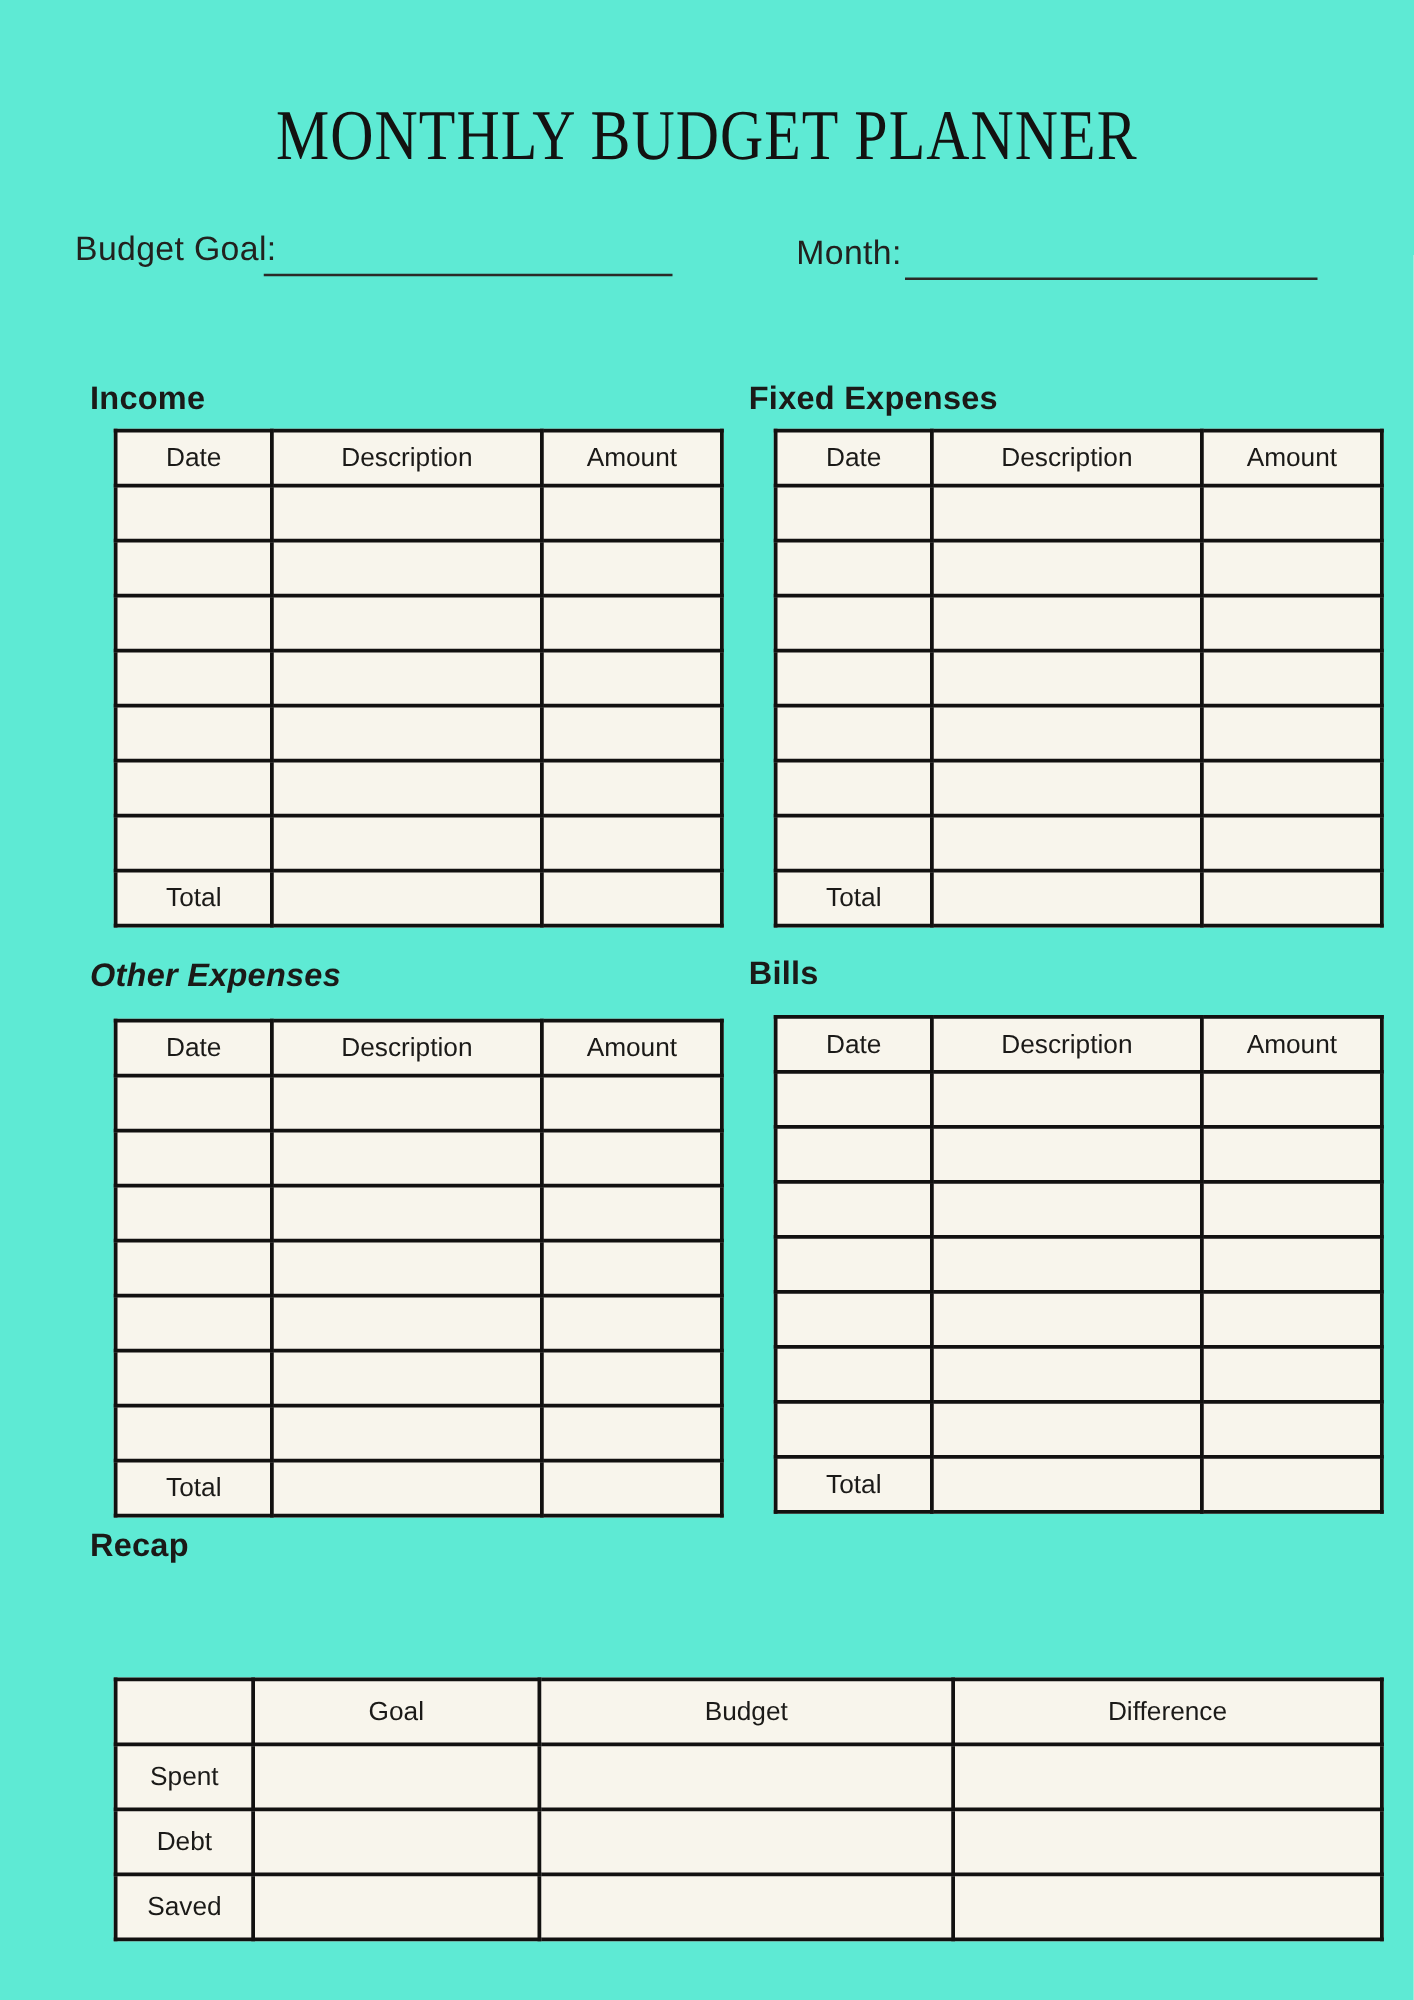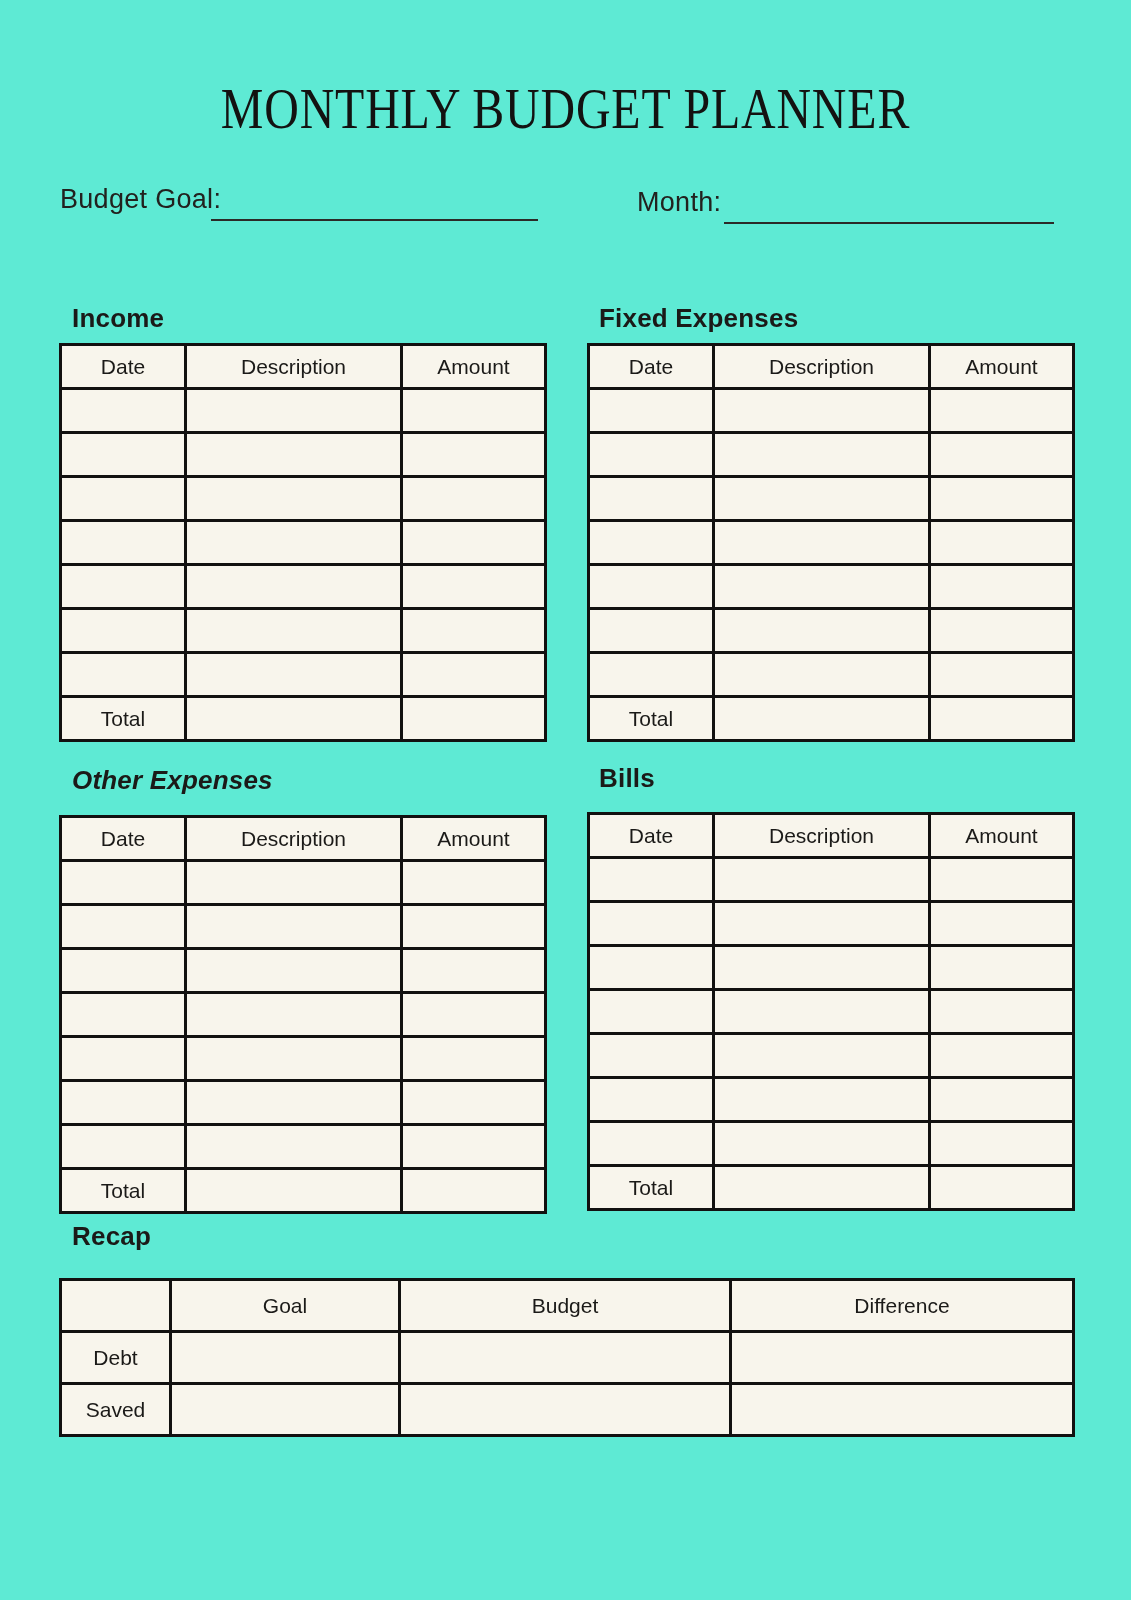--- a/index.html
+++ b/index.html
@@ -60,20 +60,21 @@
   .h-fixed  { left: 587px; top: 291px; text-align: right; }
   .h-other  { left: 60px;  top: 753px; font-style: italic; }
   .h-bills  { left: 587px; top: 751px; text-align: right; }
   .h-recap  { left: 60px;  top: 1209px; }
 
   table {
     position: absolute;
     border-collapse: collapse;
     table-layout: fixed;
     background: #F8F5EC;
+    margin-left: 32px;
   }
   .budget-table, .recap-table { border: 3px solid #121110; }
   .budget-table th, .budget-table td,
   .recap-table th, .recap-table td {
     border: 3px solid #121110;
     text-align: center;
     vertical-align: middle;
     font-weight: 400;
     padding: 0;
     overflow: hidden;
@@ -83,21 +84,21 @@
   .budget-table th { font-size: 21px; }
   .budget-table td { font-size: 21px; }
   .t-income { left: 59px;  top: 343px; }
   .t-fixed  { left: 587px; top: 343px; width: 484px; }
   .t-other  { left: 59px;  top: 815px; }
   .t-bills  { left: 587px; top: 812px; width: 484px; }
   .c-date { width: 125px; }
   .c-desc { width: 216px; }
   .c-amt  { width: 144px; }
 
-  .recap-table { left: 59px; top: 1278px; width: 1013px; }
+  .recap-table { left: 59px; top: 1342px; width: 1013px; }
   .recap-table tr { height: 52px; }
   .recap-table th, .recap-table td { font-size: 21px; }
   .c-r0 { width: 110px; }
   .c-r1 { width: 229px; }
   .c-r2 { width: 331px; }
   .c-r3 { width: 343px; }
 </style>
 </head>
 <body>
 
@@ -354,20 +355,26 @@
   <thead>
         <tr>
           <th>&nbsp;</th>
           <th>Goal</th>
           <th>Budget</th>
           <th>Difference</th>
         </tr>
       </thead>
       <tbody>
         <tr>
+          <td>Spent</td>
+          <td>&nbsp;</td>
+          <td>&nbsp;</td>
+          <td>&nbsp;</td>
+        </tr>
+        <tr>
           <td>Debt</td>
           <td>&nbsp;</td>
           <td>&nbsp;</td>
           <td>&nbsp;</td>
         </tr>
         <tr>
           <td>Saved</td>
           <td>&nbsp;</td>
           <td>&nbsp;</td>
           <td>&nbsp;</td>

